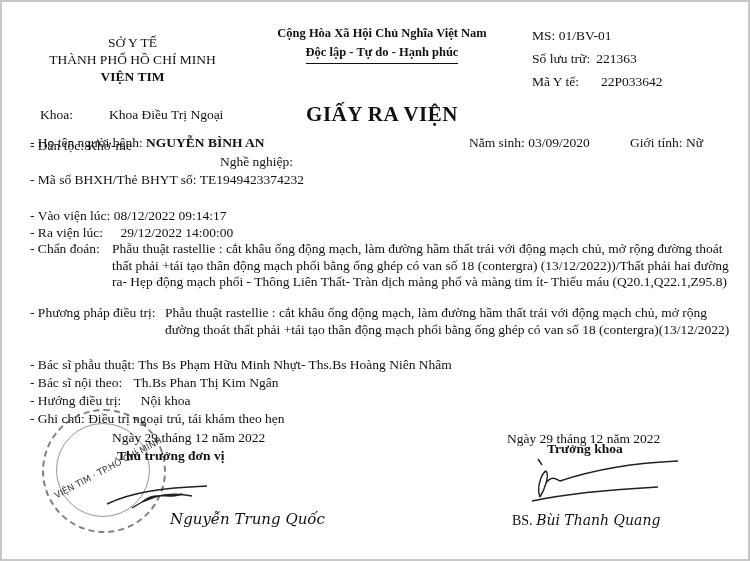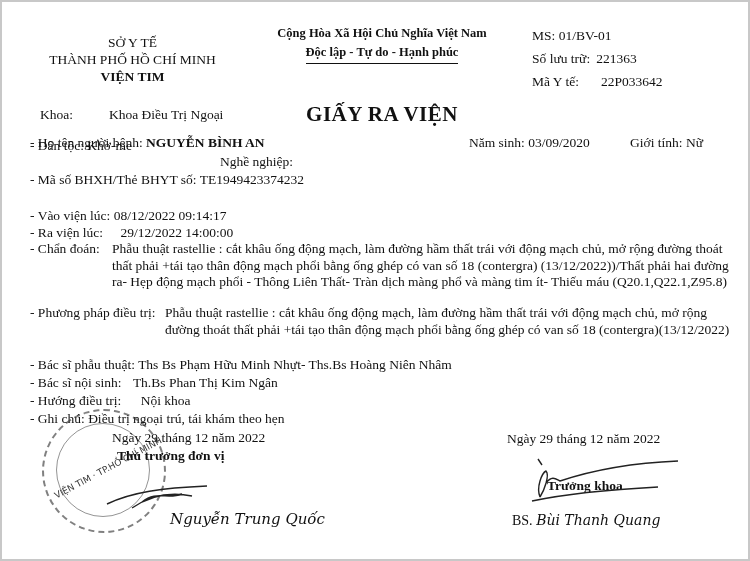--- a/index.html
+++ b/index.html
@@ -27,21 +27,21 @@
            border: 2px dashed rgba(60,60,60,0.65); }
   .stamp-inner { position: absolute; left: 12px; top: 12px; width: 92px; height: 92px; border-radius: 50%;
                  border: 1.5px solid rgba(60,60,60,0.55); }
   .stamp-txt { position: absolute; left: 4px; top: 52px; font-family: "DejaVu Sans", sans-serif;
                font-size: 9px; transform: rotate(-28deg); color: #333; white-space: nowrap; }
   .sig-left-date { left: 110px; top: 428px; font-size: 13.5px; }
   .sig-left-role { left: 115px; top: 446px; font-size: 13.5px; font-weight: bold; }
   .sig-left-title { left: 95px; top: 460px; font-family: "DejaVu Sans", sans-serif; font-size: 17px; letter-spacing: 1px; color: #222; }
   .sig-left-name { left: 168px; top: 508px; font-size: 15px; font-style: italic; font-family: "DejaVu Serif", serif; }
   .sig-right-date { left: 505px; top: 429px; font-size: 13.5px; }
-  .sig-right-role { left: 545px; top: 476px; font-size: 13.5px; font-weight: bold; }
+  .sig-right-role { left: 545px; top: 439px; font-size: 13.5px; font-weight: bold; }
   .sig-right-name { left: 510px; top: 510px; font-size: 14px; }
   .sig-right-name .script { font-style: italic; font-family: "DejaVu Serif", serif; font-size: 14px; }
   svg.sig { position: absolute; }
 </style>
 </head>
 <body>
 
 <div class="page">
 
   <div class="abs hdr-left c">
@@ -109,21 +109,21 @@
 
   <div class="abs line" style="left:28px; top:303px;">- Phương pháp điều trị:</div>
   <div class="abs line wrap method-val">Phẫu thuật  rastellie : cắt khâu ống động mạch, làm đường hầm thất trái với động mạch chủ, mở rộng đường thoát thất phải +tái tạo thân động mạch phổi bằng ống ghép có van số 18 (contergra)(13/12/2022)</div>
 
   <div class="abs line" style="left:28px; top:355px;">
     <span>- Bác sĩ phẫu thuật:</span>
     <span>Ths Bs Phạm Hữu Minh Nhựt- Ths.Bs Hoàng Niên Nhâm</span>
   </div>
 
   <div class="abs line" style="left:28px; top:373px;">
-    <span>- Bác sĩ nội sinh:</span>
+    <span>- Bác sĩ nội theo:</span>
     <span style="margin-left:8px">Th.Bs Phan Thị Kim  Ngân</span>
   </div>
 
   <div class="abs line" style="left:28px; top:391px;">
     <span>- Hướng điều trị:</span>
     <span style="margin-left:16px">Nội khoa</span>
   </div>
 
   <div class="abs line" style="left:28px; top:409px;">
     <span>- Ghi chú:</span>

